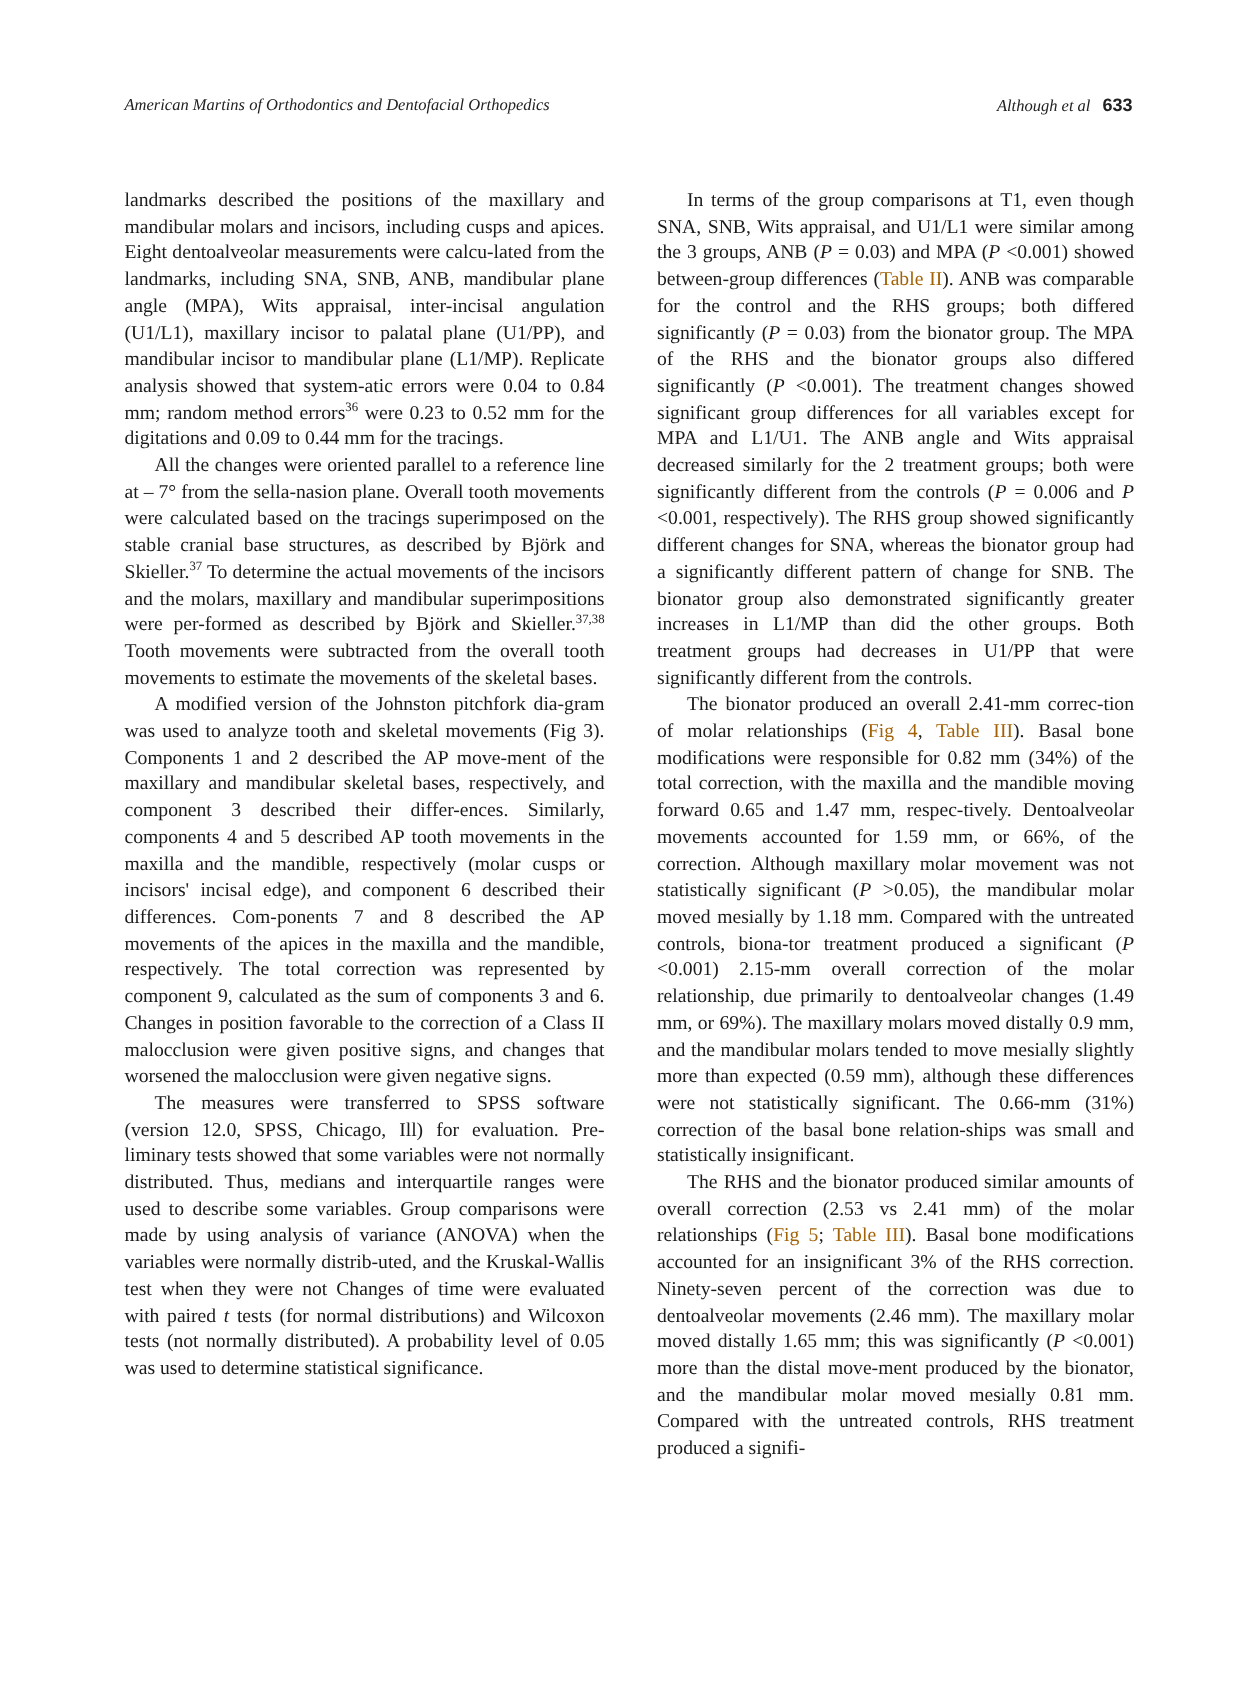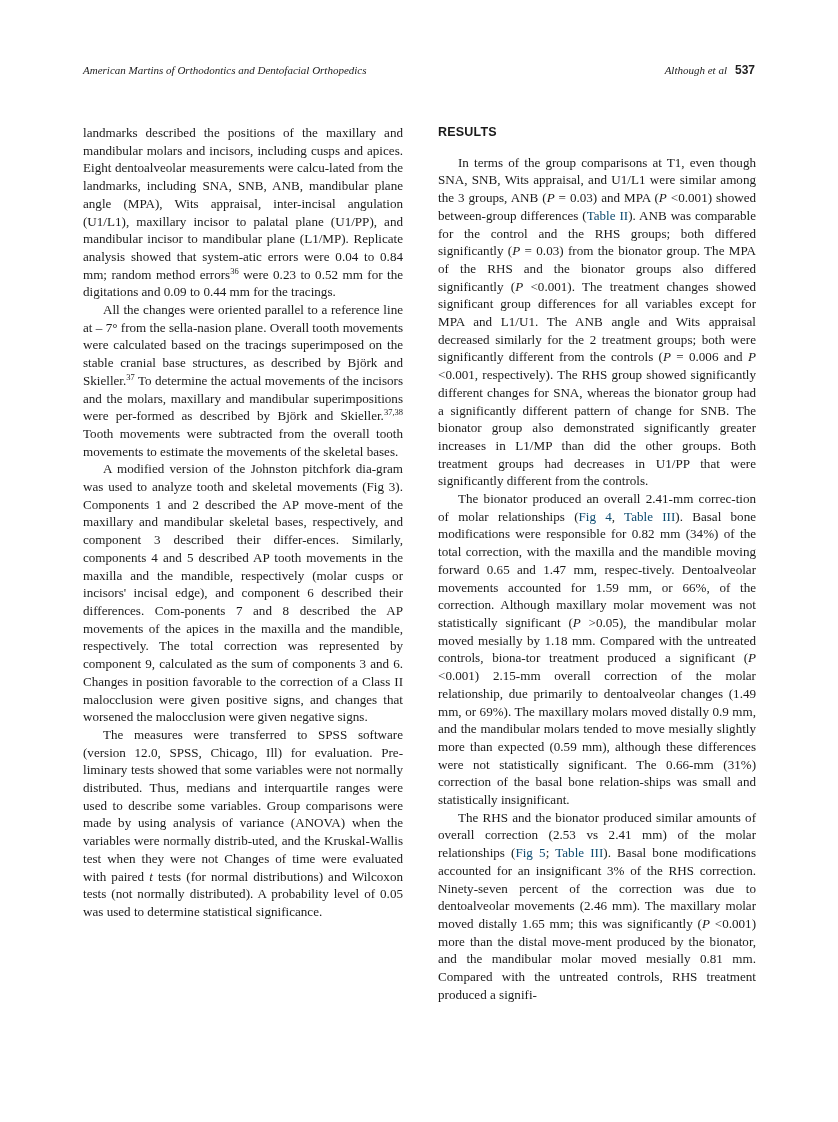--- a/index.html
+++ b/index.html
@@ -9,40 +9,39 @@
   .page-header .right { position: absolute; right: 0; top: 0; white-space: nowrap; }
   .page-header .pagenum { font-family: "Liberation Sans", sans-serif; font-style: normal; font-weight: bold; font-size: 12px; margin-left: 8px; }
   .col { position: absolute; top: 124px; font-size: 13.1px; line-height: 17.7px; text-align: justify; hyphens: manual; }
   .col.left { left: 83px; width: 320px; }
   .col.right { left: 438px; width: 318px; }
   .col p { margin: 0; }
   .col p.indent { text-indent: 20px; }
   .col p.first { text-indent: 0; }
   .heading { font-family: "Liberation Sans", sans-serif; font-weight: bold; font-size: 12.5px; margin: 0 0 12px 0; letter-spacing: 0.2px; }
   sup { font-size: 8.5px; line-height: 0; vertical-align: 5px; font-family: Liberation Serif, serif; }
-  .link { color: #0c4a6e; }
+  .link { color: #a16207; }
   i.v { font-style: italic; }
 </style>
 </head>
 <body>
 
 <div class="page-header">
   <div class="left">
     <div>American Martins of Orthodontics and Dentofacial Orthopedics</div>
   </div>
   <div class="right">
-    <span>Although et al</span><span class="pagenum">537</span>
+    <span>Although et al</span><span class="pagenum">633</span>
   </div>
 </div>
 
 <div class="col left">
   <p class="first"><span>landmarks described the positions of the maxillary and mandibular molars and incisors, including cusps and apices. Eight dentoalveolar measurements were calcu-lated from the landmarks, including SNA, SNB, ANB, mandibular plane angle (MPA), Wits appraisal, inter-incisal angulation (U1/L1), maxillary incisor to palatal plane (U1/PP), and mandibular incisor to mandibular plane (L1/MP). Replicate analysis showed that system-atic errors were 0.04 to 0.84 mm; random method errors</span><sup>36</sup><span> were 0.23 to 0.52 mm for the digitations and 0.09 to 0.44 mm for the tracings.</span></p>
   <p class="indent"><span>All the changes were oriented parallel to a reference line at – 7° from the sella-nasion plane. Overall tooth movements were calculated based on the tracings superimposed on the stable cranial base structures, as described by Björk and Skieller.</span><sup>37</sup><span> To determine the actual movements of the incisors and the molars, maxillary and mandibular superimpositions were per-formed as described by Björk and Skieller.</span><sup>37,38</sup><span> Tooth movements were subtracted from the overall tooth movements to estimate the movements of the skeletal bases.</span></p>
   <p class="indent">A modified version of the Johnston pitchfork dia-gram was used to analyze tooth and skeletal movements (Fig 3). Components 1 and 2 described the AP move-ment of the maxillary and mandibular skeletal bases, respectively, and component 3 described their differ-ences. Similarly, components 4 and 5 described AP tooth movements in the maxilla and the mandible, respectively (molar cusps or incisors' incisal edge), and component 6 described their differences. Com-ponents 7 and 8 described the AP movements of the apices in the maxilla and the mandible, respectively. The total correction was represented by component 9, calculated as the sum of components 3 and 6. Changes in position favorable to the correction of a Class II malocclusion were given positive signs, and changes that worsened the malocclusion were given negative signs.</p>
   <p class="indent"><span>The measures were transferred to SPSS software (version 12.0, SPSS, Chicago, Ill) for evaluation. Pre-liminary tests showed that some variables were not normally distributed. Thus, medians and interquartile ranges were used to describe some variables. Group comparisons were made by using analysis of variance (ANOVA) when the variables were normally distrib-uted, and the Kruskal-Wallis test when they were not Changes of time were evaluated with paired</span> <i class="v">t</i><span> tests (for normal distributions) and Wilcoxon tests (not normally distributed). A probability level of 0.05 was used to determine statistical significance.</span></p>
 </div>
 
 <div class="col right">
-  <div class="heading">RESULTS</div>
   <p class="indent"><span>In terms of the group comparisons at T1, even though SNA, SNB, Wits appraisal, and U1/L1 were similar among the 3 groups, ANB (</span><i class="v">P</i><span> = 0.03) and MPA (</span><i class="v">P</i><span> &lt;0.001) showed between-group differences (</span><span class="link">Table II</span><span>). ANB was comparable for the control and the RHS groups; both differed significantly (</span><i class="v">P</i><span> = 0.03) from the bionator group. The MPA of the RHS and the bionator groups also differed significantly (</span><i class="v">P</i><span> &lt;0.001). The treatment changes showed significant group differences for all variables except for MPA and L1/U1. The ANB angle and Wits appraisal decreased similarly for the 2 treatment groups; both were significantly different from the controls (</span><i class="v">P</i><span> = 0.006 and </span><i class="v">P</i><span> &lt;0.001, respectively). The RHS group showed significantly different changes for SNA, whereas the bionator group had a significantly different pattern of change for SNB. The bionator group also demonstrated significantly greater increases in L1/MP than did the other groups. Both treatment groups had decreases in U1/PP that were significantly different from the controls.</span></p>
   <p class="indent"><span>The bionator produced an overall 2.41-mm correc-tion of molar relationships (</span><span class="link">Fig 4</span><span>, </span><span class="link">Table III</span><span>). Basal bone modifications were responsible for 0.82 mm (34%) of the total correction, with the maxilla and the mandible moving forward 0.65 and 1.47 mm, respec-tively. Dentoalveolar movements accounted for 1.59 mm, or 66%, of the correction. Although maxillary molar movement was not statistically significant (</span><i class="v">P</i><span> &gt;0.05), the mandibular molar moved mesially by 1.18 mm. Compared with the untreated controls, biona-tor treatment produced a significant (</span><i class="v">P</i><span> &lt;0.001) 2.15-mm overall correction of the molar relationship, due primarily to dentoalveolar changes (1.49 mm, or 69%). The maxillary molars moved distally 0.9 mm, and the mandibular molars tended to move mesially slightly more than expected (0.59 mm), although these differences were not statistically significant. The 0.66-mm (31%) correction of the basal bone relation-ships was small and statistically insignificant.</span></p>
   <p class="indent"><span>The RHS and the bionator produced similar amounts of overall correction (2.53 vs 2.41 mm) of the molar relationships (</span><span class="link">Fig 5</span><span>; </span><span class="link">Table III</span><span>). Basal bone modifications accounted for an insignificant 3% of the RHS correction. Ninety-seven percent of the correction was due to dentoalveolar movements (2.46 mm). The maxillary molar moved distally 1.65 mm; this was significantly (</span><i class="v">P</i><span> &lt;0.001) more than the distal move-ment produced by the bionator, and the mandibular molar moved mesially 0.81 mm. Compared with the untreated controls, RHS treatment produced a signifi-</span></p>
 </div>
 
 </body></html>

